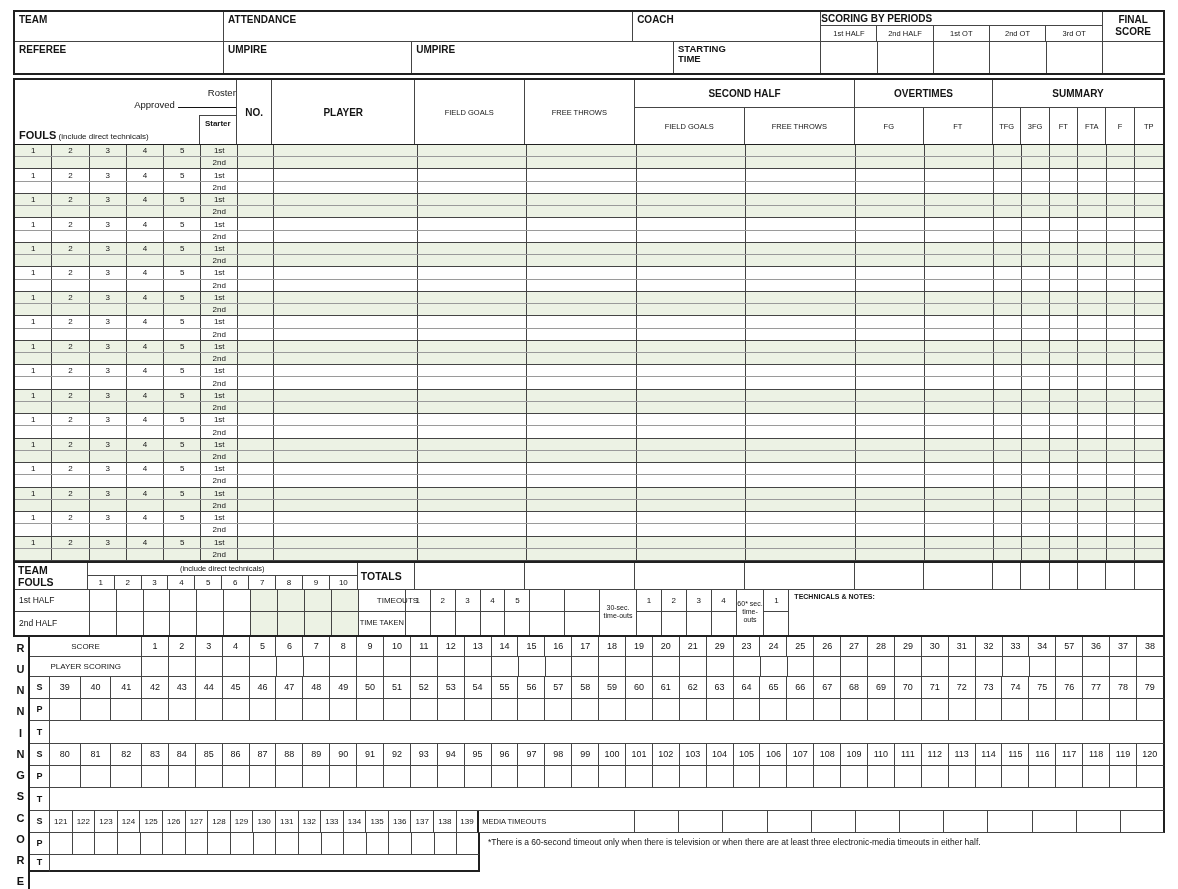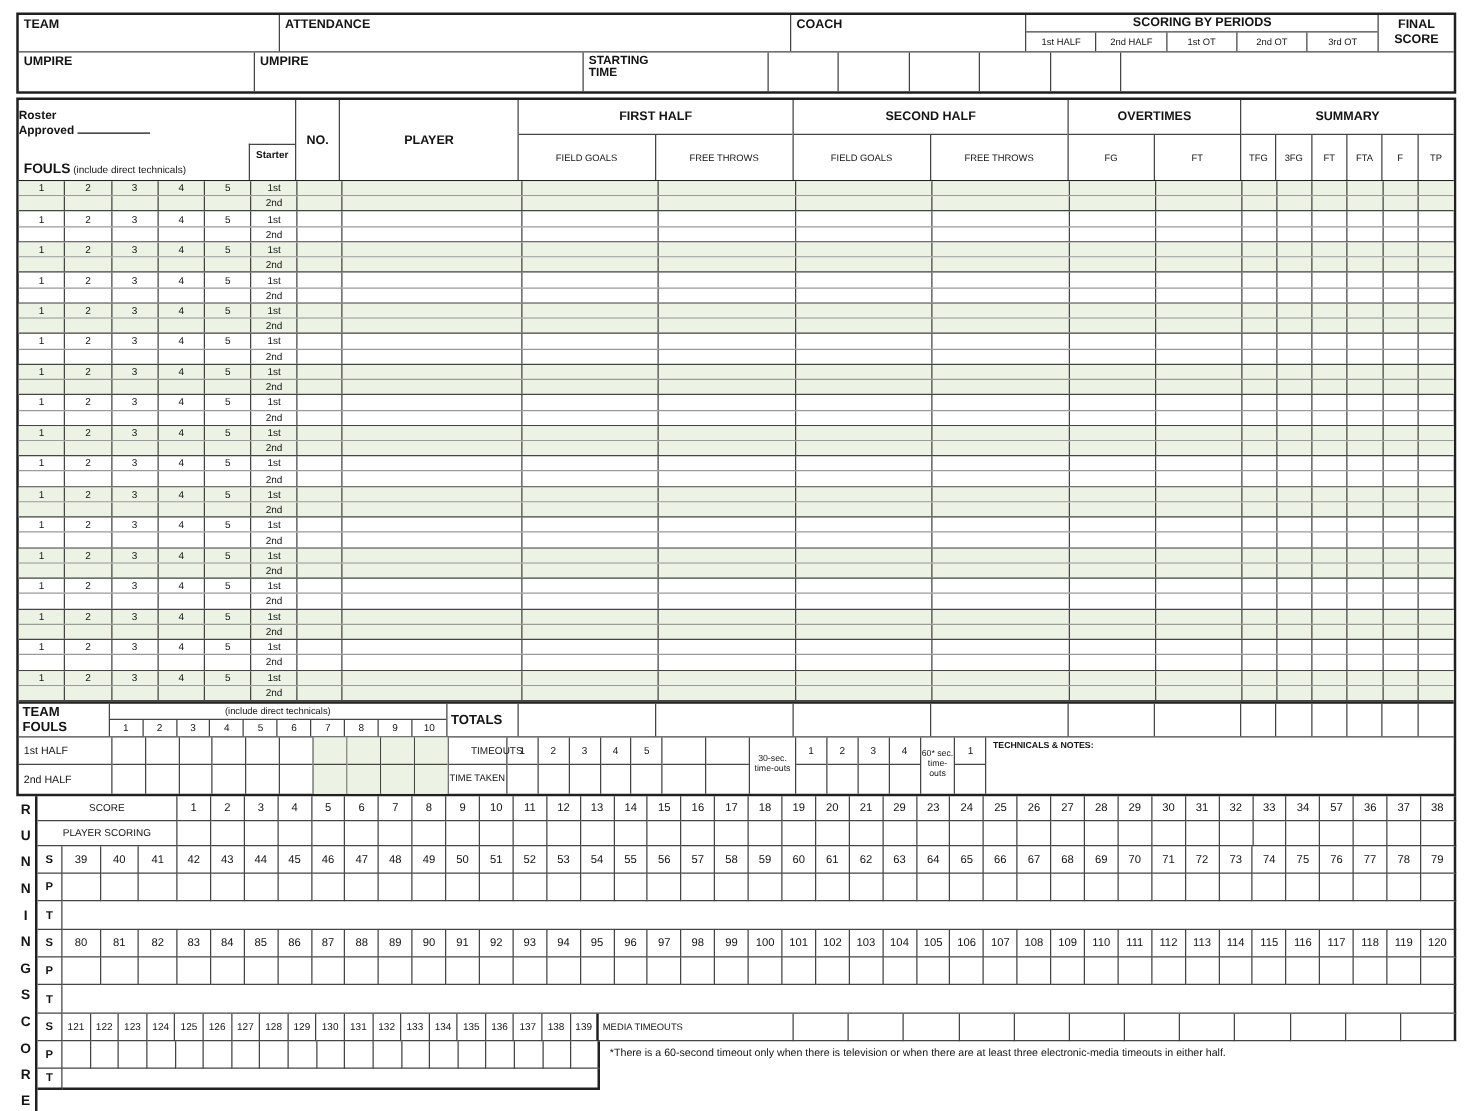--- a/index.html
+++ b/index.html
@@ -11,34 +11,34 @@
   
   .toptable{width:1152px;border:2px solid var(--bd);margin-bottom:3px}
   .trow{display:flex}
   .trow1{height:30px;border-bottom:1px solid var(--ln)}
   .trow2{height:31px}
   .tcell{border-right:1px solid var(--ln);font-weight:bold;font-size:10px;padding:2px 0 0 4px}
   .tcell:last-child{border-right:none}
   .w-team{width:210px}.w-coach{width:189px}.w-att{width:411px}.w-ump2{width:263px}
   .w-start{width:148px;line-height:1.1;font-size:9.5px}
   .w-sbp{width:282px;padding:0}.w-final{width:60px;text-align:center;line-height:1.2;padding:2px 0 0 0}
-  .sbp-title{height:14px;border-bottom:1px solid var(--ln);text-align:center;font-weight:bold;font-size:10px;line-height:13px}
+  .sbp-title{height:14px;border-bottom:1px solid var(--ln);font-weight:bold;font-size:10px;line-height:13px}
   .sbp-periods{display:flex;height:15px}
   .sbp-periods .pc{width:56.4px;border-right:1px solid var(--ln);font-weight:normal;font-size:7.5px;text-align:center;line-height:15px}
   .sbp-periods .pc:last-child{border-right:none}
   .w-period{width:56.4px;border-right:1px solid var(--ln)}
   .w-finalcell{width:60px}
 
   
   .maintable{width:1152px;border:2px solid var(--bd)}
   .rhead{display:flex;height:65px;border-bottom:1px solid var(--bd)}
   .hcell{border-right:1px solid var(--ln)}
   .hcell:last-child{border-right:none}
   .h-fouls{width:224px;display:flex;flex-direction:column;justify-content:space-between}
-  .ra{text-align:left;font-weight:bold;font-size:9.5px;padding-top:7px;line-height:1.3}
+  .ra{text-align:right;font-weight:normal;font-size:9.5px;padding-top:7px;line-height:1.3}
   .uline{display:inline-block;width:58px;border-bottom:1.5px solid var(--tx);margin-left:3px}
   .fx{display:flex;align-items:flex-end}
   .fl{flex:1;font-size:8px;padding:0 0 3px 4px;white-space:nowrap}
   .fl b{font-size:11px}
   .starter-box{width:37px;height:29px;border-left:1px solid var(--ln);border-top:1px solid var(--ln);font-weight:bold;font-size:8px;text-align:center;line-height:15px}
   .h-no{width:36px}.h-ply{width:144px}
   .h-center{display:flex;align-items:center;justify-content:center;font-weight:bold;font-size:10px}
   .h-split{display:flex;flex-direction:column}
   .h-title{height:28px;border-bottom:1px solid var(--ln);display:flex;align-items:center;justify-content:center;font-weight:bold;font-size:10px}
   .h-subs{display:flex;flex:1}
@@ -119,20 +119,21 @@
             <div class="pc">1st HALF</div>
             <div class="pc">2nd HALF</div>
             <div class="pc">1st OT</div>
             <div class="pc">2nd OT</div>
             <div class="pc">3rd OT</div>
           </div>
       </div>
       <div class="tcell w-final"><span>FINAL</span><br><span>SCORE</span></div>
     </div>
     <div class="trow trow2">
+      <div class="tcell w-team"><span>REFEREE</span></div>
       <div class="tcell w-coach"><span>UMPIRE</span></div>
       <div class="tcell w-ump2"><span>UMPIRE</span></div>
       <div class="tcell w-start"><span>STARTING</span><br><span>TIME</span></div>
       <div id="period-score-cells" style="display:flex">
           <div class="w-period"></div>
           <div class="w-period"></div>
           <div class="w-period"></div>
           <div class="w-period"></div>
           <div class="w-period"></div>
         </div>
@@ -148,21 +149,20 @@
           <span>Approved</span><span class="uline"></span>
         </div>
         <div class="fx">
           <div class="fl"><b>FOULS</b> <span>(include direct technicals)</span></div>
           <div class="starter-box">Starter</div>
         </div>
       </div>
       <div class="hcell h-no h-center">NO.</div>
       <div class="hcell h-ply h-center">PLAYER</div>
       <div class="hcell h-first h-split">
-        <div class="h-title">FIRST HALF</div>
         <div class="h-subs">
           <div class="h-sub">FIELD GOALS</div>
           <div class="h-sub">FREE THROWS</div>
         </div>
       </div>
       <div class="hcell h-second h-split">
         <div class="h-title">SECOND HALF</div>
         <div class="h-subs">
           <div class="h-sub">FIELD GOALS</div>
           <div class="h-sub">FREE THROWS</div>
@@ -1132,21 +1132,21 @@
           <div class="rc rf">30</div>
           <div class="rc rf">31</div>
           <div class="rc rf">32</div>
           <div class="rc rf">33</div>
           <div class="rc rf">34</div>
           <div class="rc rf">57</div>
           <div class="rc rf">36</div>
           <div class="rc rf">37</div>
           <div class="rc rf re">38</div>
         </div>
-        <div class="rs-row" style="height: 20px;">
+        <div class="rs-row" style="height: 20px; justify-content: flex-end;">
           <div class="rc rl">PLAYER SCORING</div>
           <div class="rc rf"></div>
           <div class="rc rf"></div>
           <div class="rc rf"></div>
           <div class="rc rf"></div>
           <div class="rc rf"></div>
           <div class="rc rf"></div>
           <div class="rc rf"></div>
           <div class="rc rf"></div>
           <div class="rc rf"></div>

